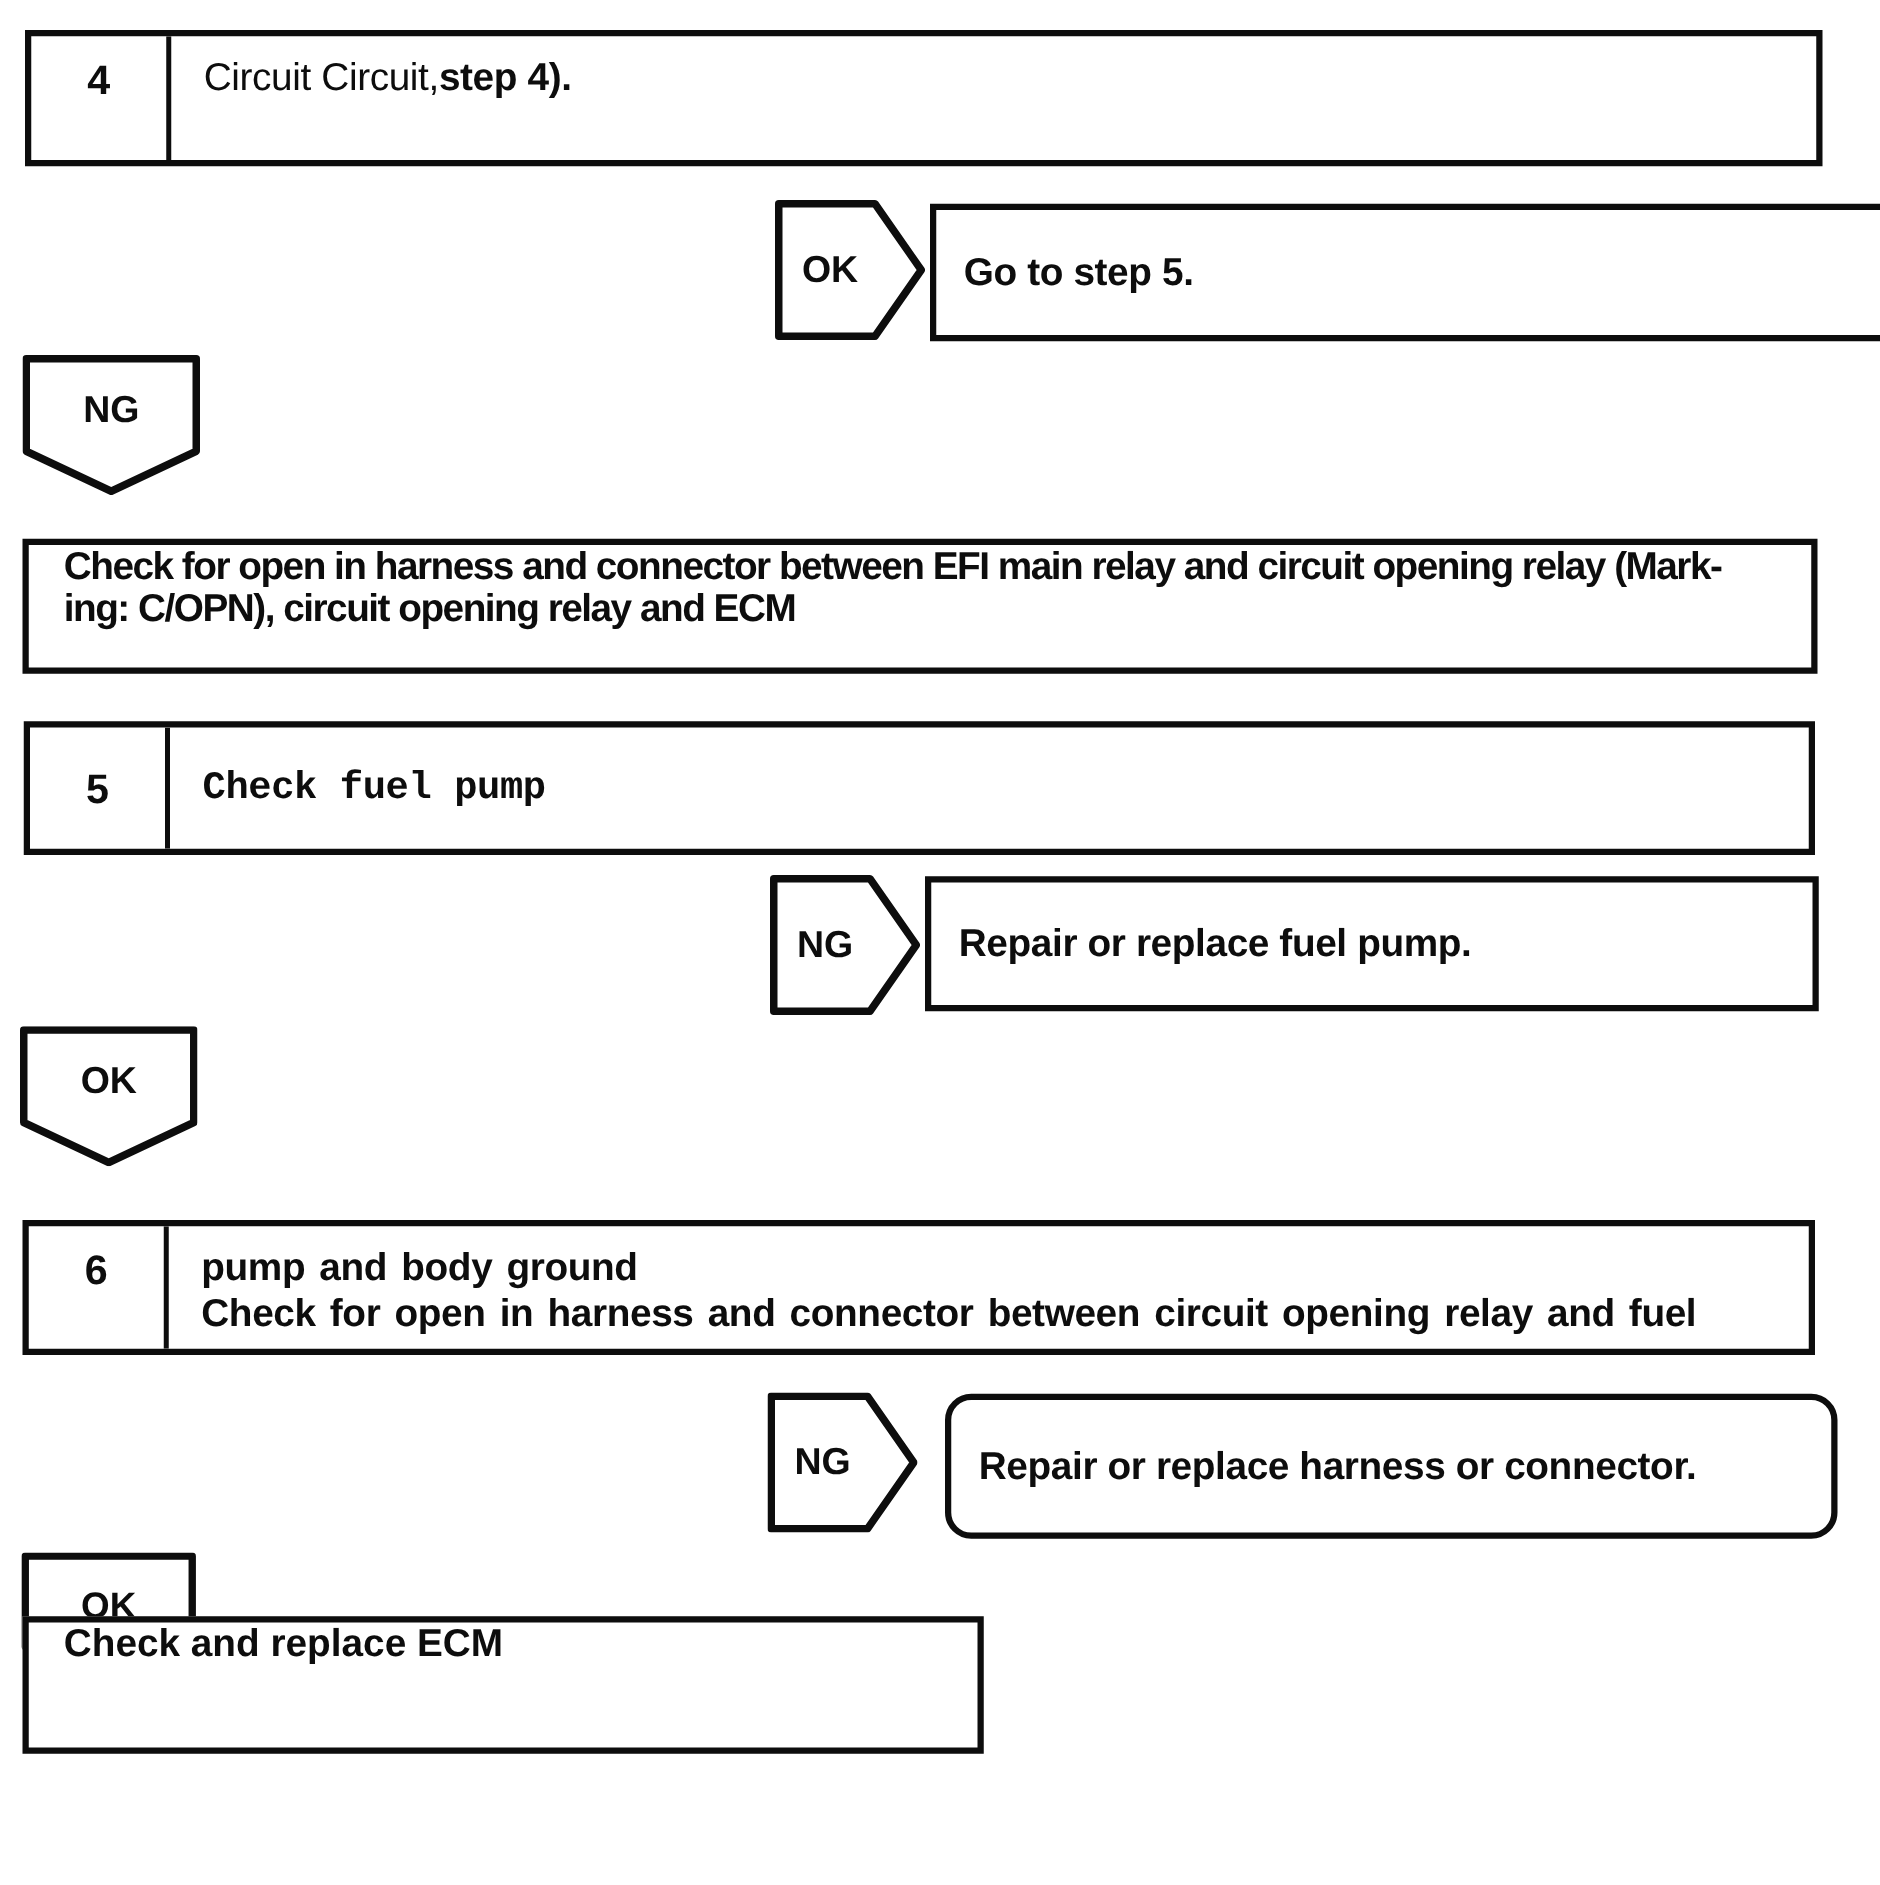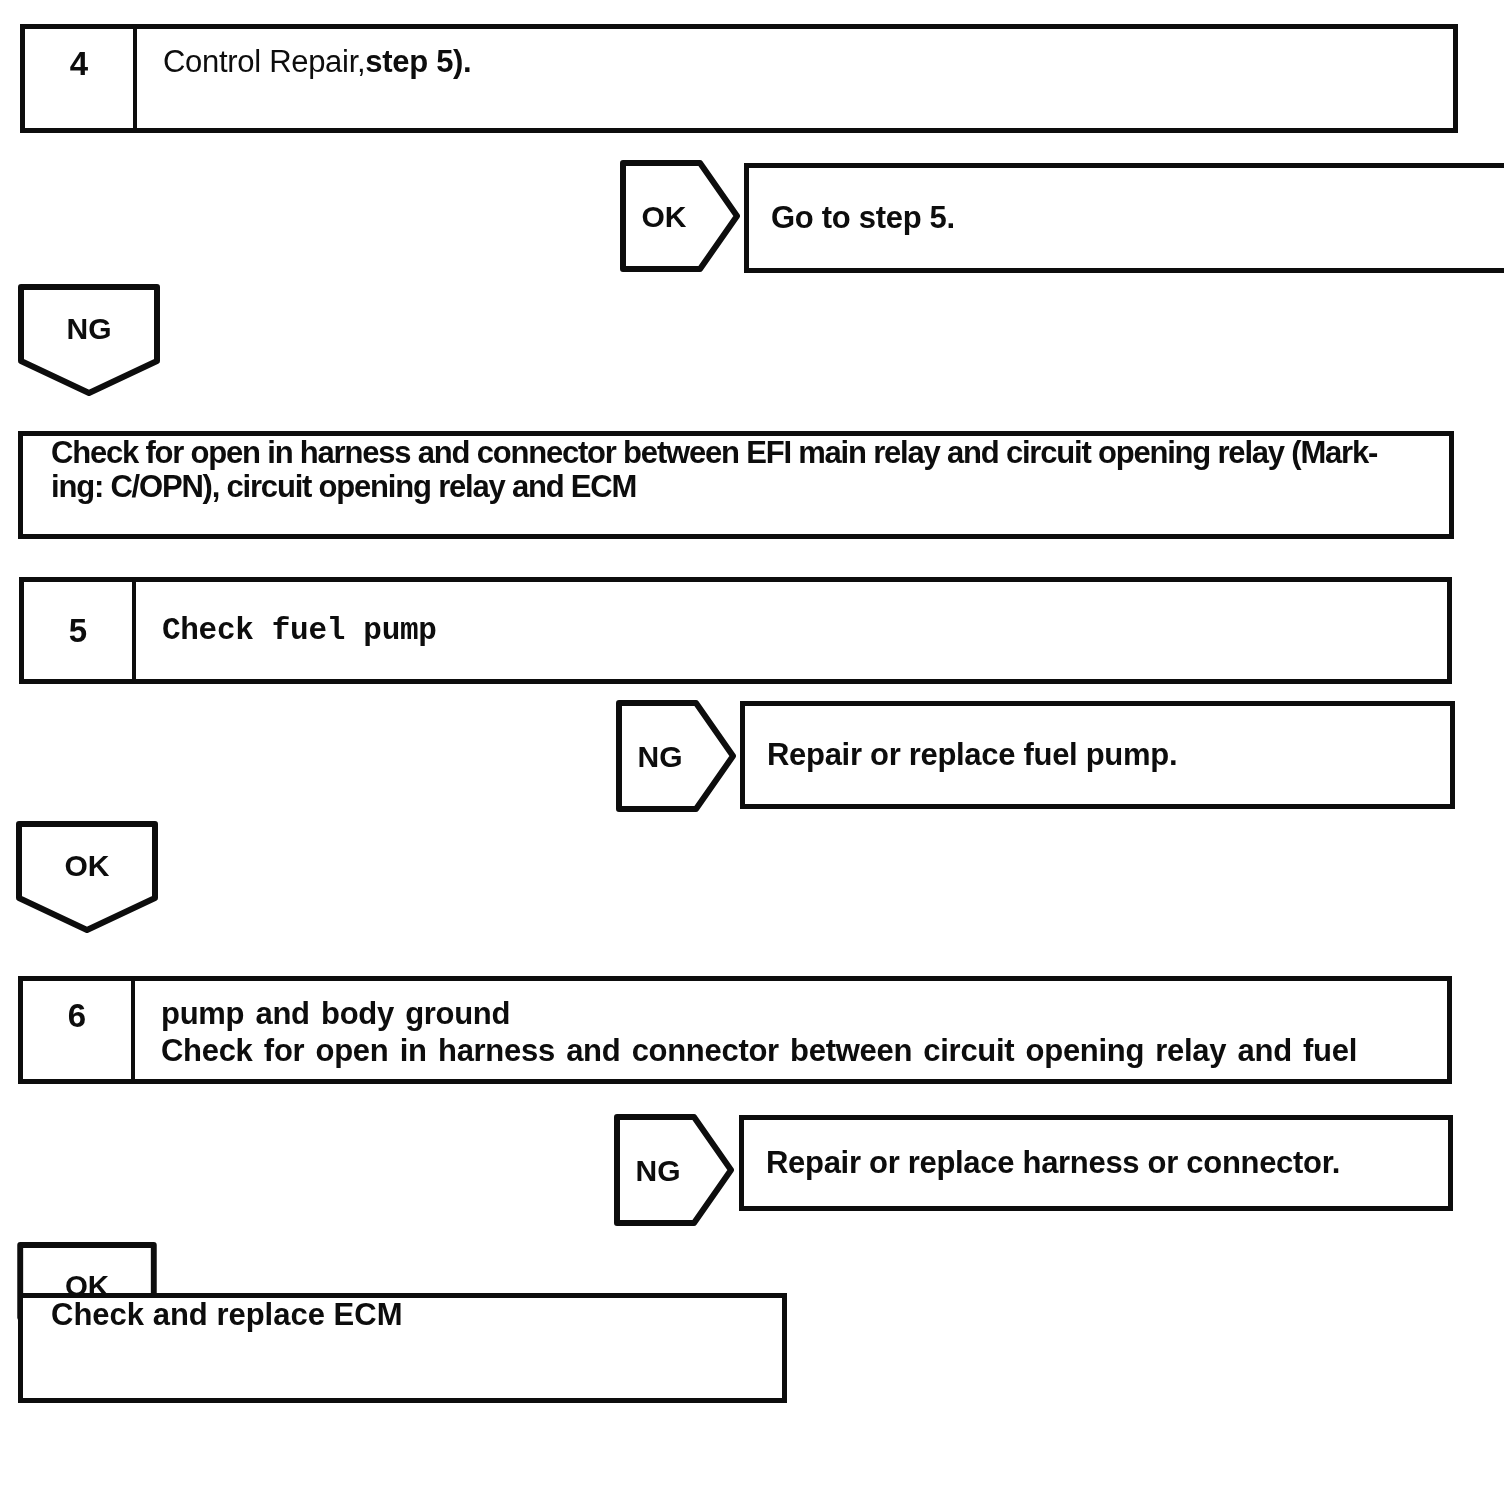--- a/index.html
+++ b/index.html
@@ -85,21 +85,21 @@
 </head>
 <body>
 
 <div id="page">
 
   <div class="box step-box" style="left:20px; top:24px; width:1438px; height:109px;">
     <div class="num-cell pt">
       <span>4</span>
     </div>
     <div class="content pt">
-      <div class="line"><span class="ref">Control Repair,</span><span>step 5).</span></div>
+      <div class="line"><span class="ref">Circuit Circuit,</span><span>step 4).</span></div>
     </div>
   </div>
 
   <svg class="connector" style="left:620px; top:160px;" width="120" height="112" viewBox="0 0 120 112">
     <polygon points="3,3 80,3 117,56 80,109 3,109"></polygon>
     <text x="44" y="56" text-anchor="middle" dominant-baseline="central" class="svg-label">OK</text>
   </svg>
   <div class="box result-box" style="left:744px; top:163px; width:827px; height:110px;">
     <span>Go to step 5.</span>
   </div>
@@ -143,21 +143,21 @@
     <div class="content pt wordy">
       <div class="line">pump and body ground</div>
       <div class="line">Check for open in harness and connector between circuit opening relay and fuel</div>
     </div>
   </div>
 
   <svg class="connector" style="left:614px; top:1114px;" width="120" height="112" viewBox="0 0 120 112">
     <polygon points="3,3 80,3 117,56 80,109 3,109"></polygon>
     <text x="44" y="56" text-anchor="middle" dominant-baseline="central" class="svg-label">NG</text>
   </svg>
-  <div class="box result-box" style="left:739px; top:1115px; width:714px; height:96px;">
+  <div class="box result-box" style="left:756px; top:1115px; width:714px; height:116px;border-radius:21px;">
     <span>Repair or replace harness or connector.</span>
   </div>
 
   <svg class="connector" style="left:17px; top:1242px;" width="140" height="110" viewBox="0 0 142 112">
     <polygon points="3,3 139,3 139,77 71,109 3,77"></polygon>
     <text x="71" y="44" text-anchor="middle" dominant-baseline="central" class="svg-label">OK</text>
   </svg>
 
   <div class="box action-box" style="left:18px; top:1293px; width:769px; height:110px;">
     <div class="line">Check and replace ECM</div>

